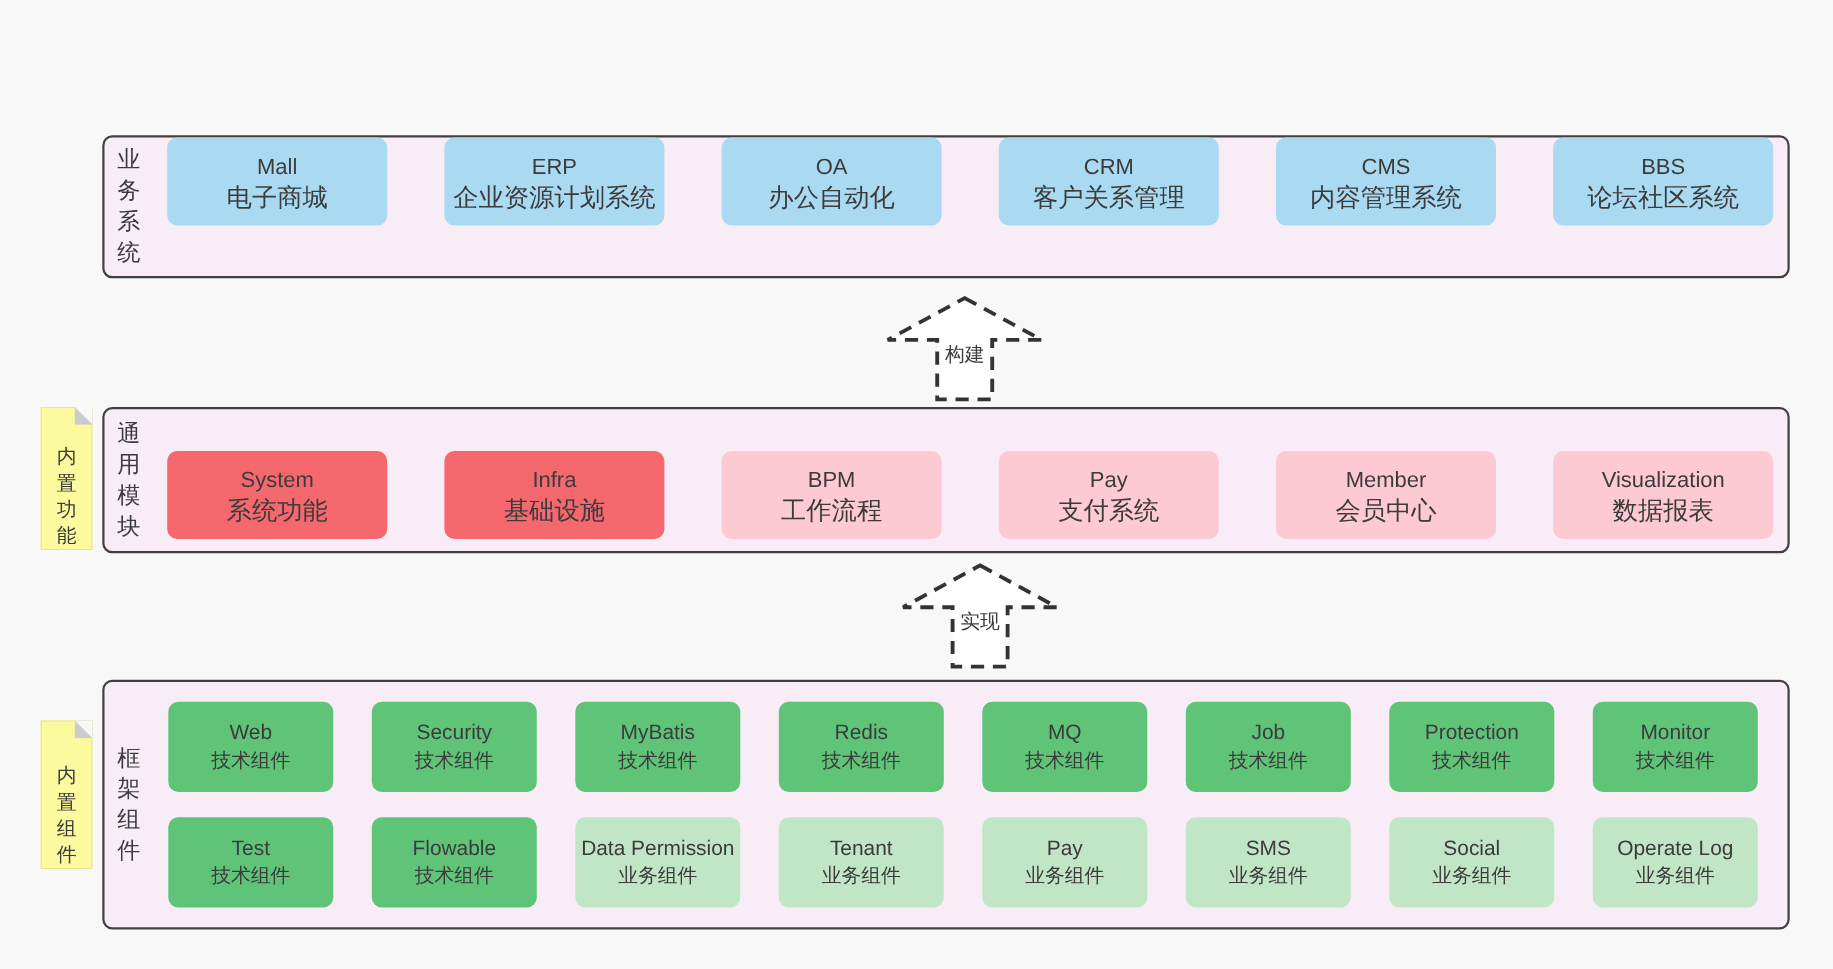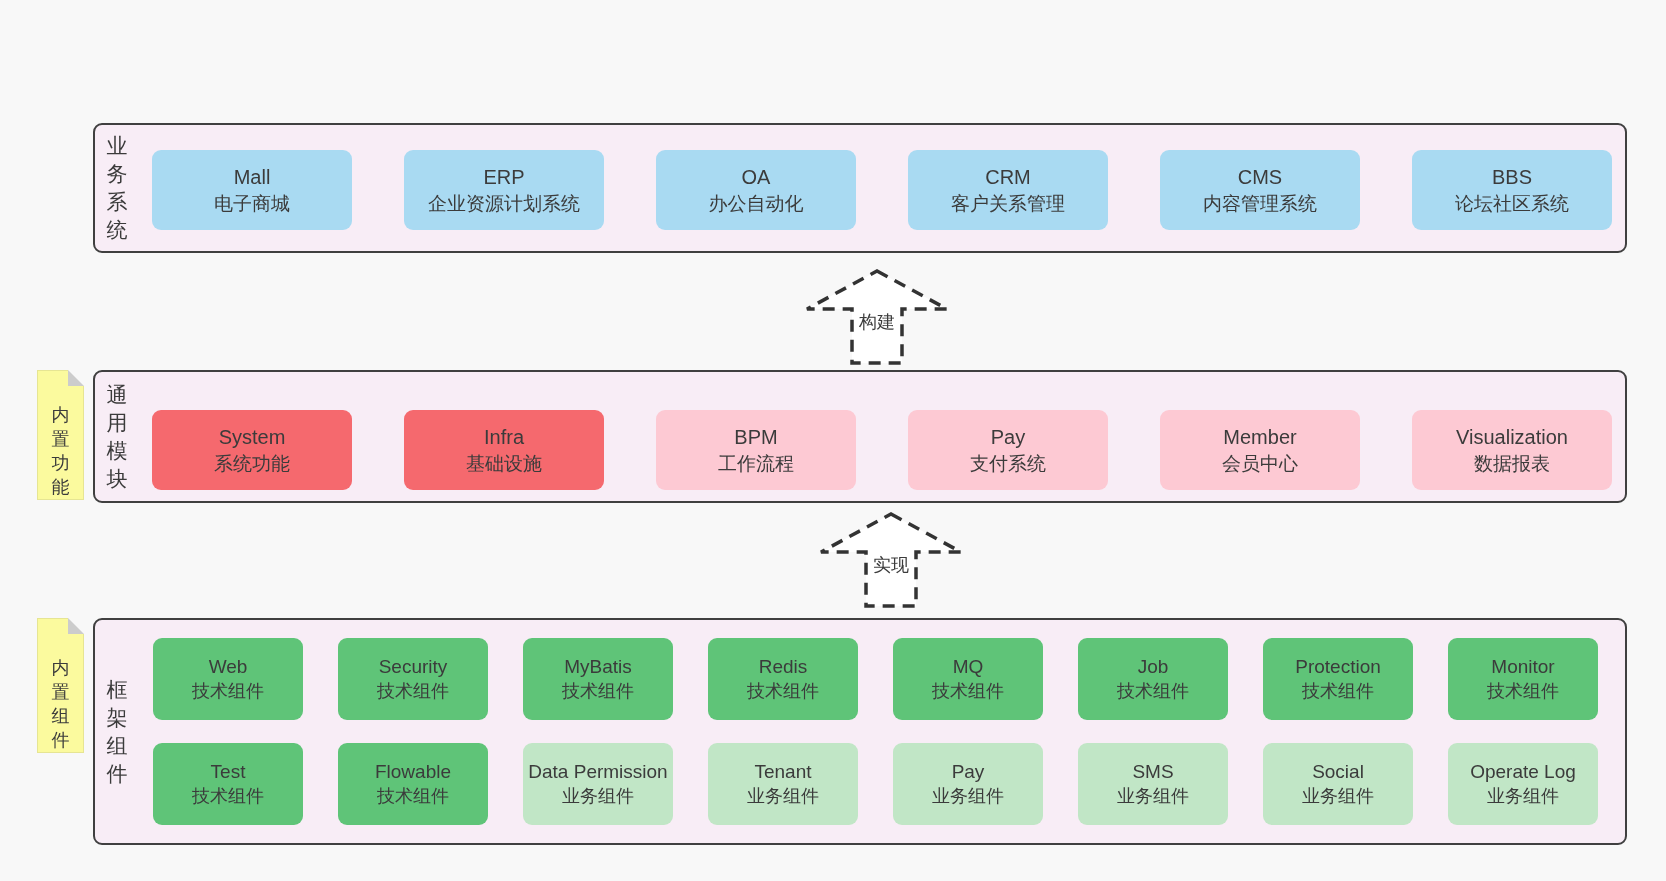--- a/index.html
+++ b/index.html
@@ -24,32 +24,32 @@
     border-radius:9px;
     box-sizing:border-box;
   }
   .panel-label{
     position:absolute;left:9px;top:50%;transform:translateY(-50%);
     width:26px;font-size:21px;line-height:28px;text-align:center;
     word-break:break-all;color:var(--text);
   }
 
   .boxrow{display:flex;gap:52px;padding:0 0 0 57px;}
-  .p1 .boxrow{padding-top:25px;}
+  .p1 .boxrow{}
   .p2 .boxrow{padding-top:38px;}
 
   .box{
     border-radius:9px;display:flex;flex-direction:column;
     align-items:center;justify-content:center;text-align:center;
     color:var(--text);
   }
   .box-lg{width:200px;height:80px;}
   .box-sm{width:150px;height:82px;}
   .box .bname{font-size:20px;line-height:27px;}
-  .box .bdesc{font-size:19px;line-height:26px;}
+  .box .bdesc{font-size:23px;line-height:26px;}
   .box-sm .bname{font-size:19px;line-height:24px;}
   .box-sm .bdesc{font-size:18px;line-height:24px;}
 
   .v-blue{background:var(--box-blue);}
   .v-red{background:var(--box-red);}
   .v-pink{background:var(--box-pink);}
   .v-green{background:var(--box-green);}
   .v-light-green{background:var(--box-light-green);}
 
   .grid8{
@@ -154,21 +154,21 @@
         <div class="bdesc">数据报表</div>
       </div>
     </div>
   </section>
 
   <svg class="arrow-svg" style="left:817px;top:511px;" width="148" height="98">
     <polygon points="74,3 144,41 99,41 99,95 49,95 49,41 4,41" fill="#ffffff" stroke="#333333" stroke-width="3.5" stroke-dasharray="12 8"></polygon>
   </svg>
   <span class="arrow-label" style="left:891px;top:555px;">实现</span>
 
-  <div class="note" style="top:618px;height:135px;">
+  <div class="note" style="top:655px;height:135px;">
     <span class="note-fold"></span>
     <div class="note-text">内置组件</div>
   </div>
 
   <section class="panel p3" style="top:618px;height:227px;">
     <div class="panel-label">框架组件</div>
     <div class="grid8">
 
       <div class="box box-sm v-green">
         <div class="bname">Web</div>

